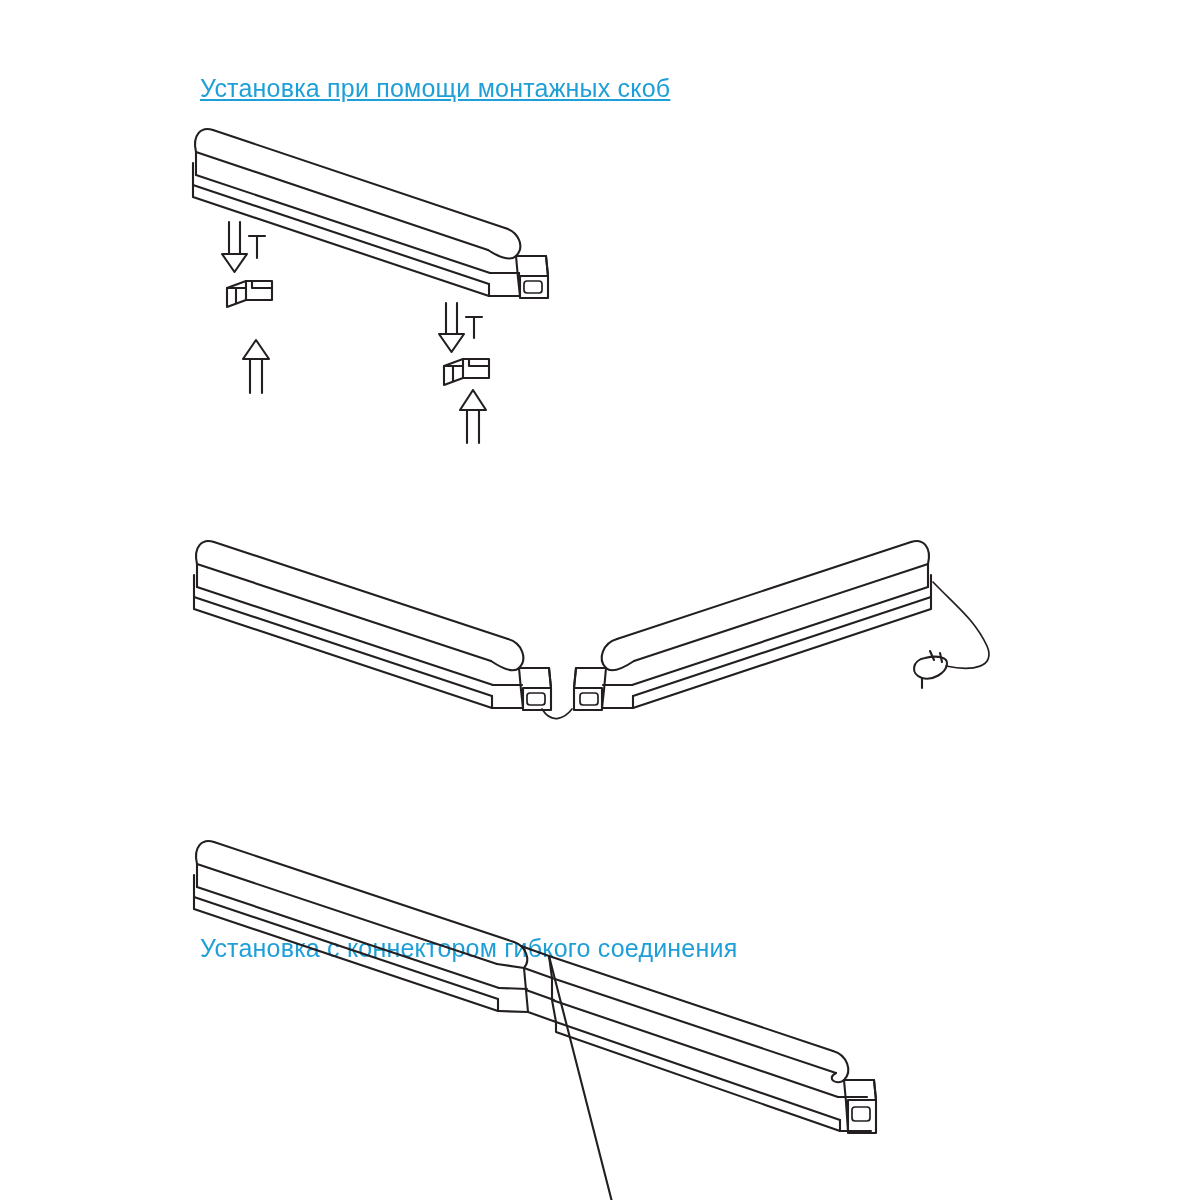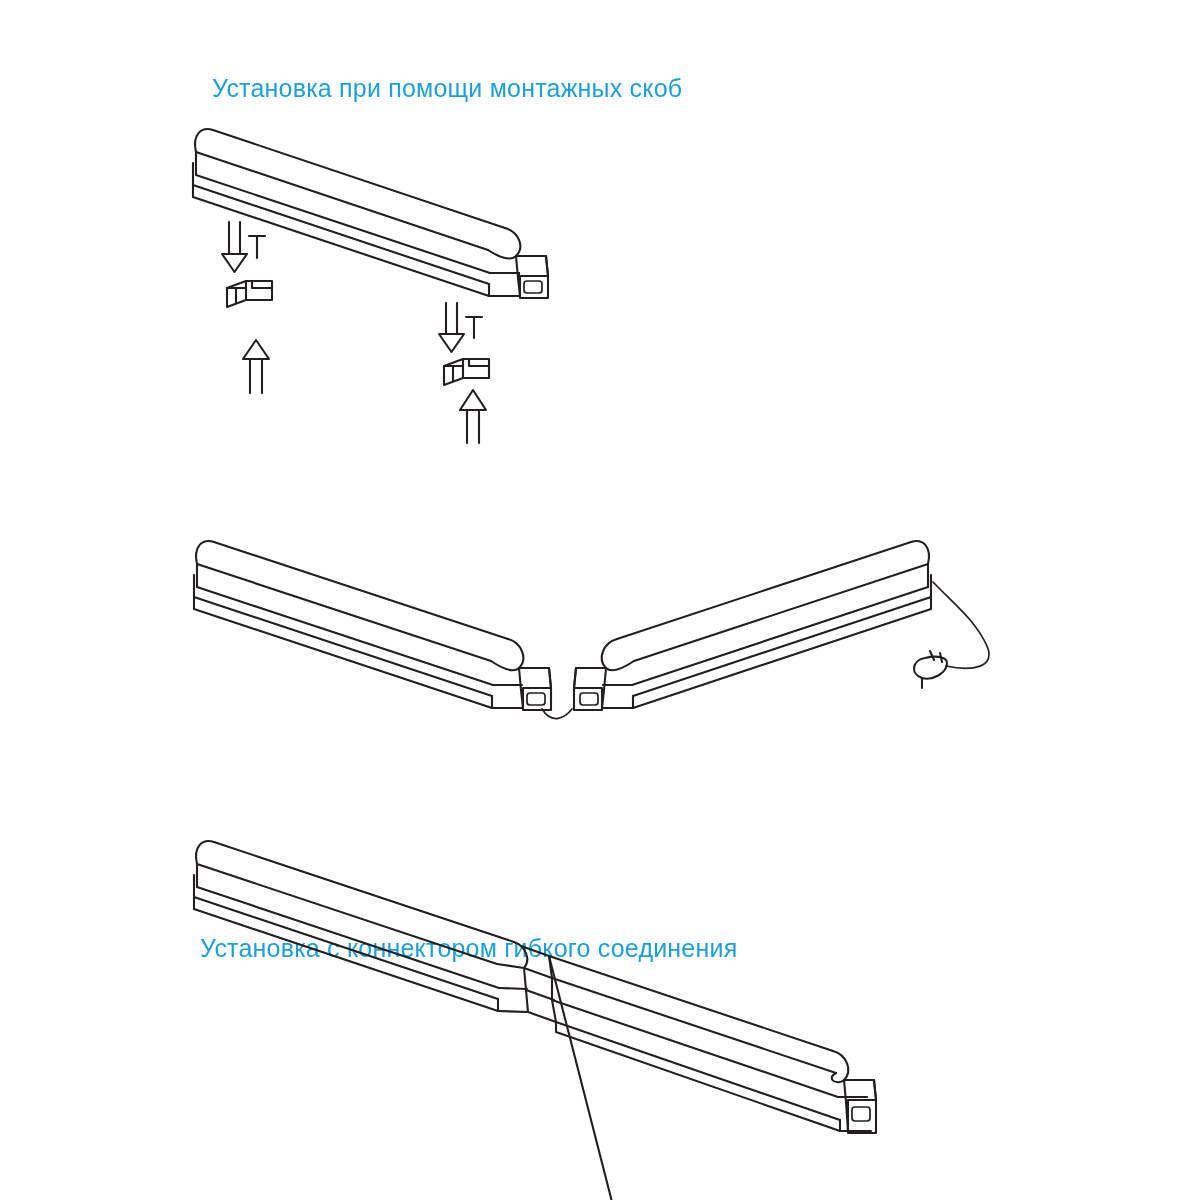--- a/index.html
+++ b/index.html
@@ -28,21 +28,21 @@
     font-size: 25px;
     font-weight: 400;
     color: #1f9fd8;
     letter-spacing: 0.2px;
     white-space: nowrap;
   }
   #sec1 { top: 0; height: 460px; }
   #sec2 { top: 460px; height: 310px; }
   #sec3 { top: 770px; height: 430px; }
 
-  #title1 { left: 212px; top: 74px; }
+  #title1 { left: 200px; top: 74px; text-decoration: underline; }
   #title2 { left: 200px; top: 474px; }
 
   .art {
     position: absolute;
     left: 0;
     top: 0;
   }
   svg { display: block; }
   .ln {
     fill: none;

